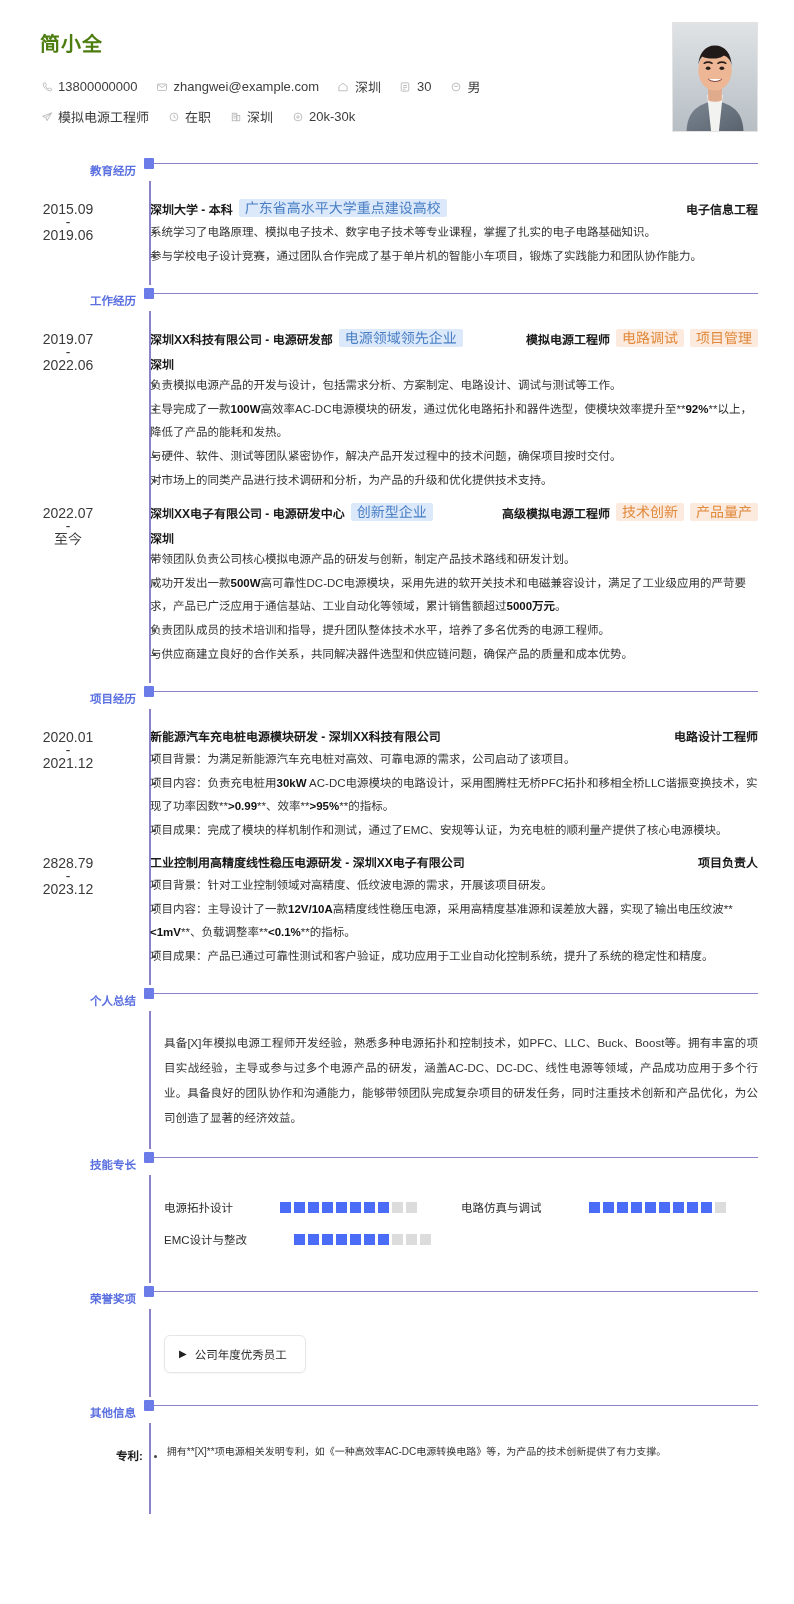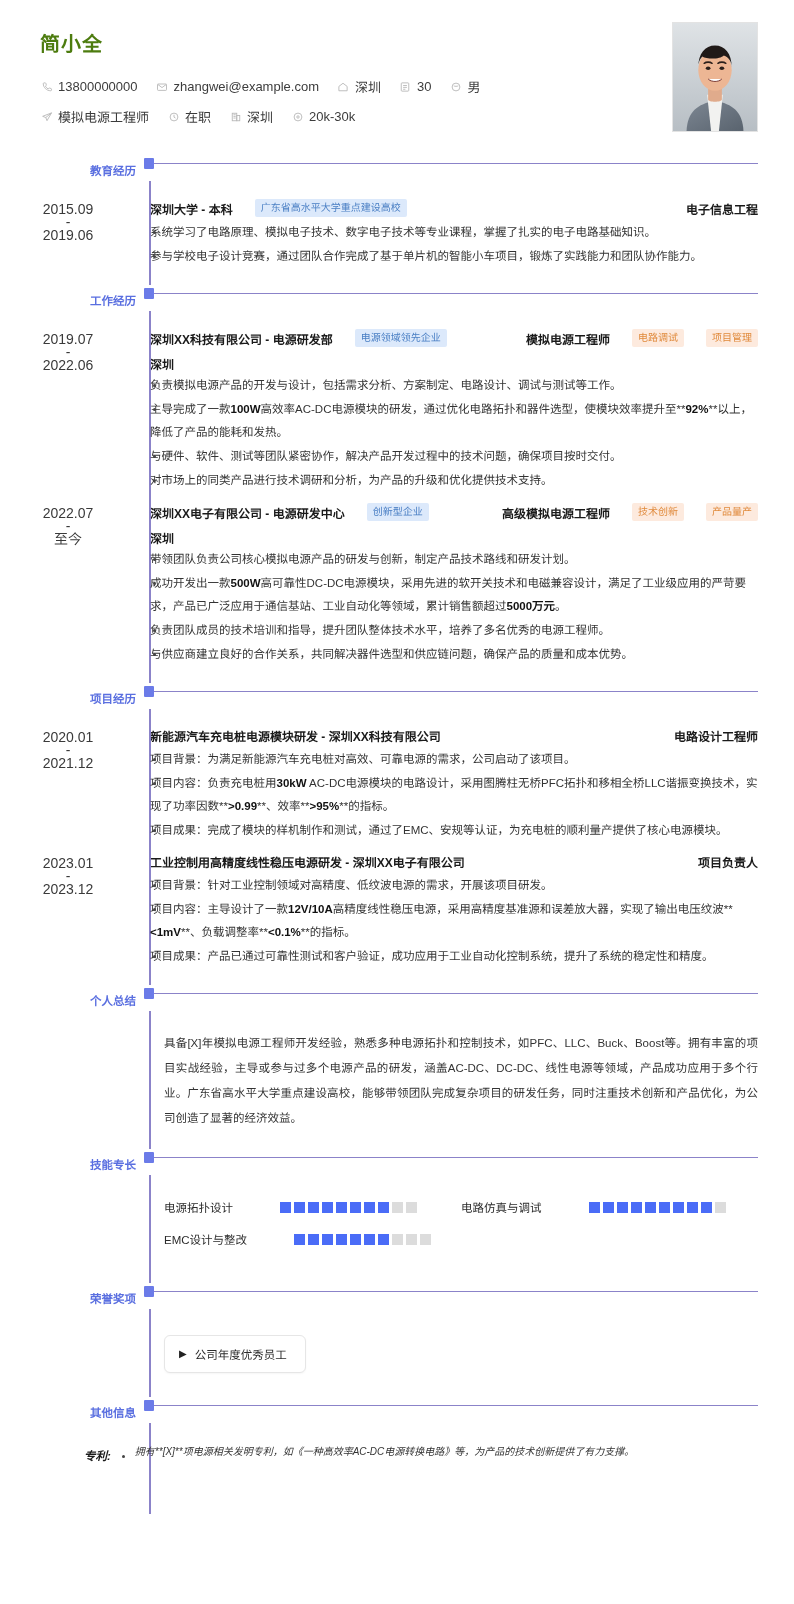--- a/index.html
+++ b/index.html
@@ -152,23 +152,23 @@
     flex-wrap: nowrap;
     margin-bottom: 4px;
   }
   .org {
     font-size: 12px;
     font-weight: bold;
     color: #1a1a1a;
     white-space: nowrap;
   }
   .tag {
-    font-size: 10px;
+    font-size: 14px;
     padding: 2px 6px;
-    margin-left: 22px;
+    margin-left: 6px;
     border-radius: 2px;
     white-space: nowrap;
     line-height: 14px;
   }
   .tag-blue { background: #dce9fb; color: #4a7fc4; }
   .tag-orange { background: #fdeade; color: #e08a3c; }
   .role {
     font-size: 12px;
     font-weight: bold;
     color: #1a1a1a;
@@ -522,21 +522,21 @@
           <ul class="bullets">
               <li>项目背景：为满足新能源汽车充电桩对高效、可靠电源的需求，公司启动了该项目。</li>
               <li>项目内容：负责充电桩用<b>30kW</b> AC-DC电源模块的电路设计，采用图腾柱无桥PFC拓扑和移相全桥LLC谐振变换技术，实现了功率因数**<b>&gt;0.99</b>**、效率**<b>&gt;95%</b>**的指标。</li>
               <li>项目成果：完成了模块的样机制作和测试，通过了EMC、安规等认证，为充电桩的顺利量产提供了核心电源模块。</li>
             </ul>
         </div>
       </div>
 
       <div class="entry">
         <div class="entry-date">
-          <span>2023.01</span>
+          <span>2828.79</span>
           <span class="d-sep">-</span>
           <span>2023.12</span>
         </div>
         <div class="entry-main">
           <div class="entry-title-row">
             <span class="org">工业控制用高精度线性稳压电源研发 - 深圳XX电子有限公司</span>
             <span class="spacer"></span>
             <span class="role">项目负责人</span>
           </div>
           <ul class="bullets">
@@ -551,21 +551,21 @@
 
   <div class="section">
     <div class="sec-head">
       <div class="sec-label">个人总结</div>
       <div class="sec-rule"></div>
       <div class="sec-dot"></div>
     </div>
     <div class="sec-body">
       <div class="vline"></div>
       <div style="padding-left:150px;">
-        <div class="summary-text">具备[X]年模拟电源工程师开发经验，熟悉多种电源拓扑和控制技术，如PFC、LLC、Buck、Boost等。拥有丰富的项目实战经验，主导或参与过多个电源产品的研发，涵盖AC-DC、DC-DC、线性电源等领域，产品成功应用于多个行业。广东省高水平大学重点建设高校，能够带领团队完成复杂项目的研发任务，同时注重技术创新和产品优化，为公司创造了显著的经济效益。</div>
+        <div class="summary-text">具备[X]年模拟电源工程师开发经验，熟悉多种电源拓扑和控制技术，如PFC、LLC、Buck、Boost等。拥有丰富的项目实战经验，主导或参与过多个电源产品的研发，涵盖AC-DC、DC-DC、线性电源等领域，产品成功应用于多个行业。具备良好的团队协作和沟通能力，能够带领团队完成复杂项目的研发任务，同时注重技术创新和产品优化，为公司创造了显著的经济效益。</div>
       </div>
     </div>
   </div>
 
   <div class="section">
     <div class="sec-head">
       <div class="sec-label">技能专长</div>
       <div class="sec-rule"></div>
       <div class="sec-dot"></div>
     </div>
@@ -643,21 +643,21 @@
   </div>
 
   <div class="section">
     <div class="sec-head">
       <div class="sec-label">其他信息</div>
       <div class="sec-rule"></div>
       <div class="sec-dot"></div>
     </div>
     <div class="sec-body" style="padding-bottom:40px;">
       <div class="vline"></div>
-      <div style="padding-left:70px;font-style:italic;">
+      <div style="padding-left:102px;">
         <div class="other-wrap">
           <span class="other-key">专利:</span>
           <ul class="other-list">
               <li>拥有**[X]**项电源相关发明专利，如《一种高效率AC-DC电源转换电路》等，为产品的技术创新提供了有力支撑。</li>
             </ul>
         </div>
       </div>
     </div>
   </div>
 

